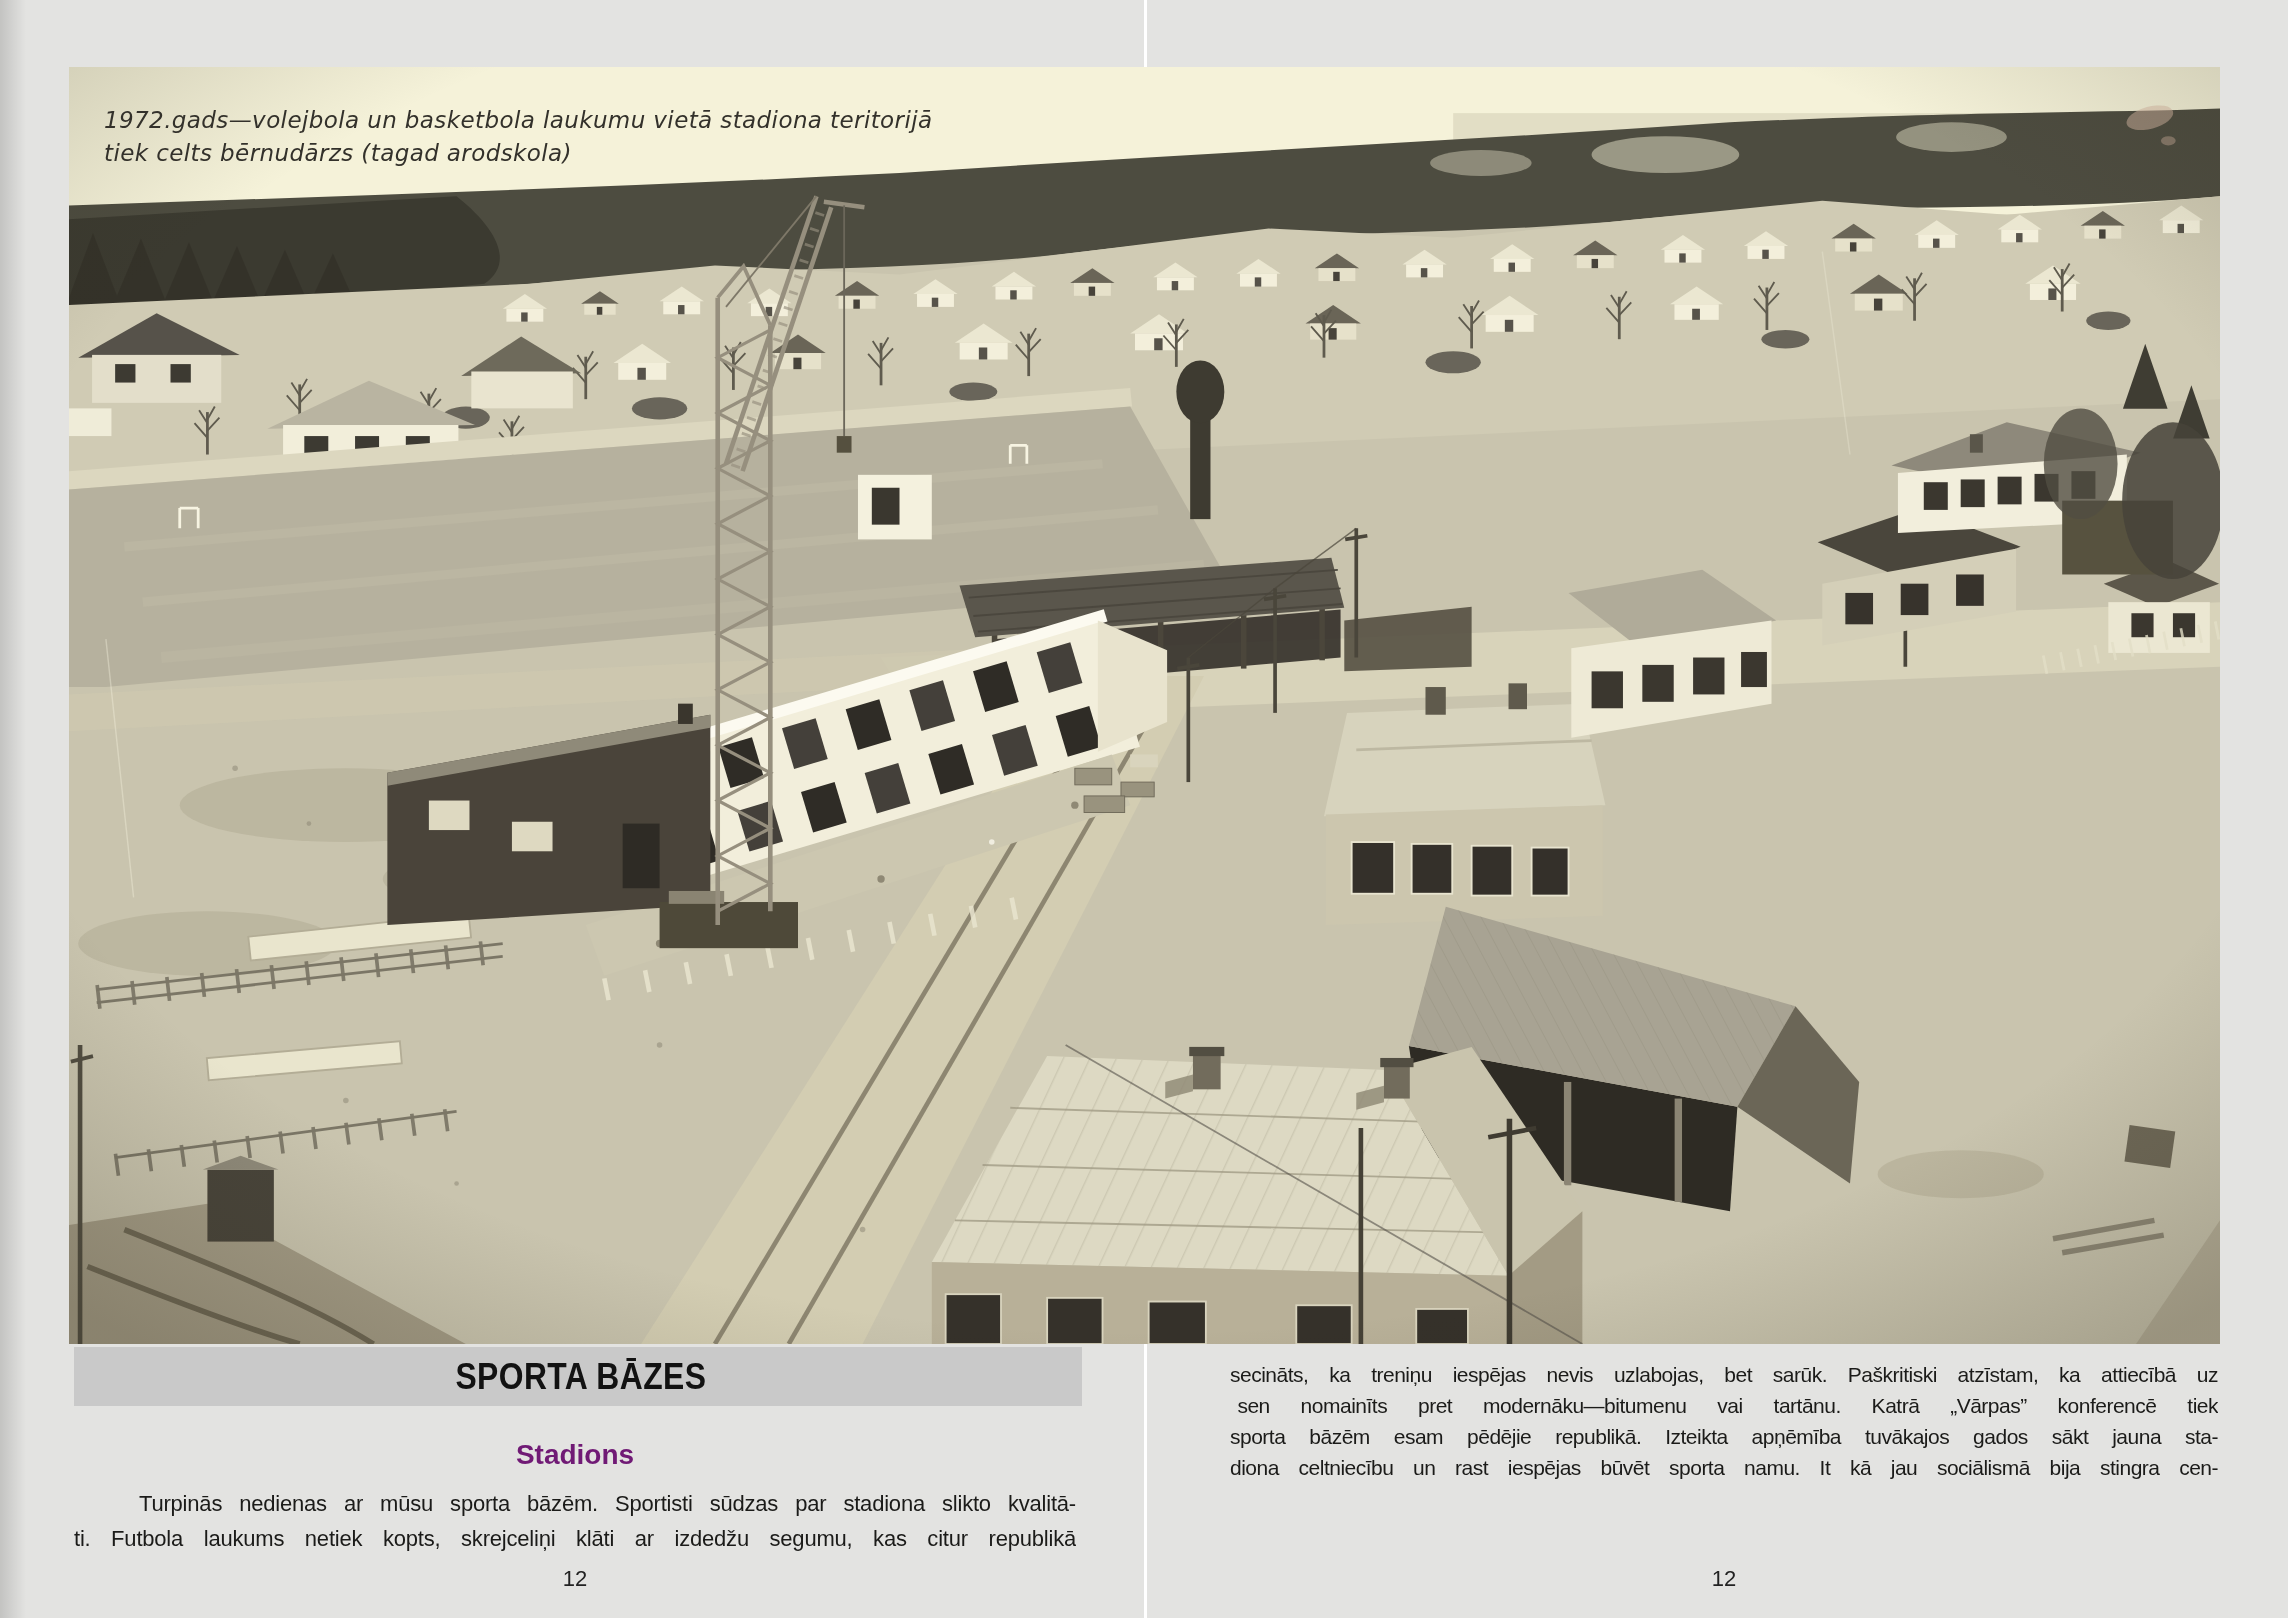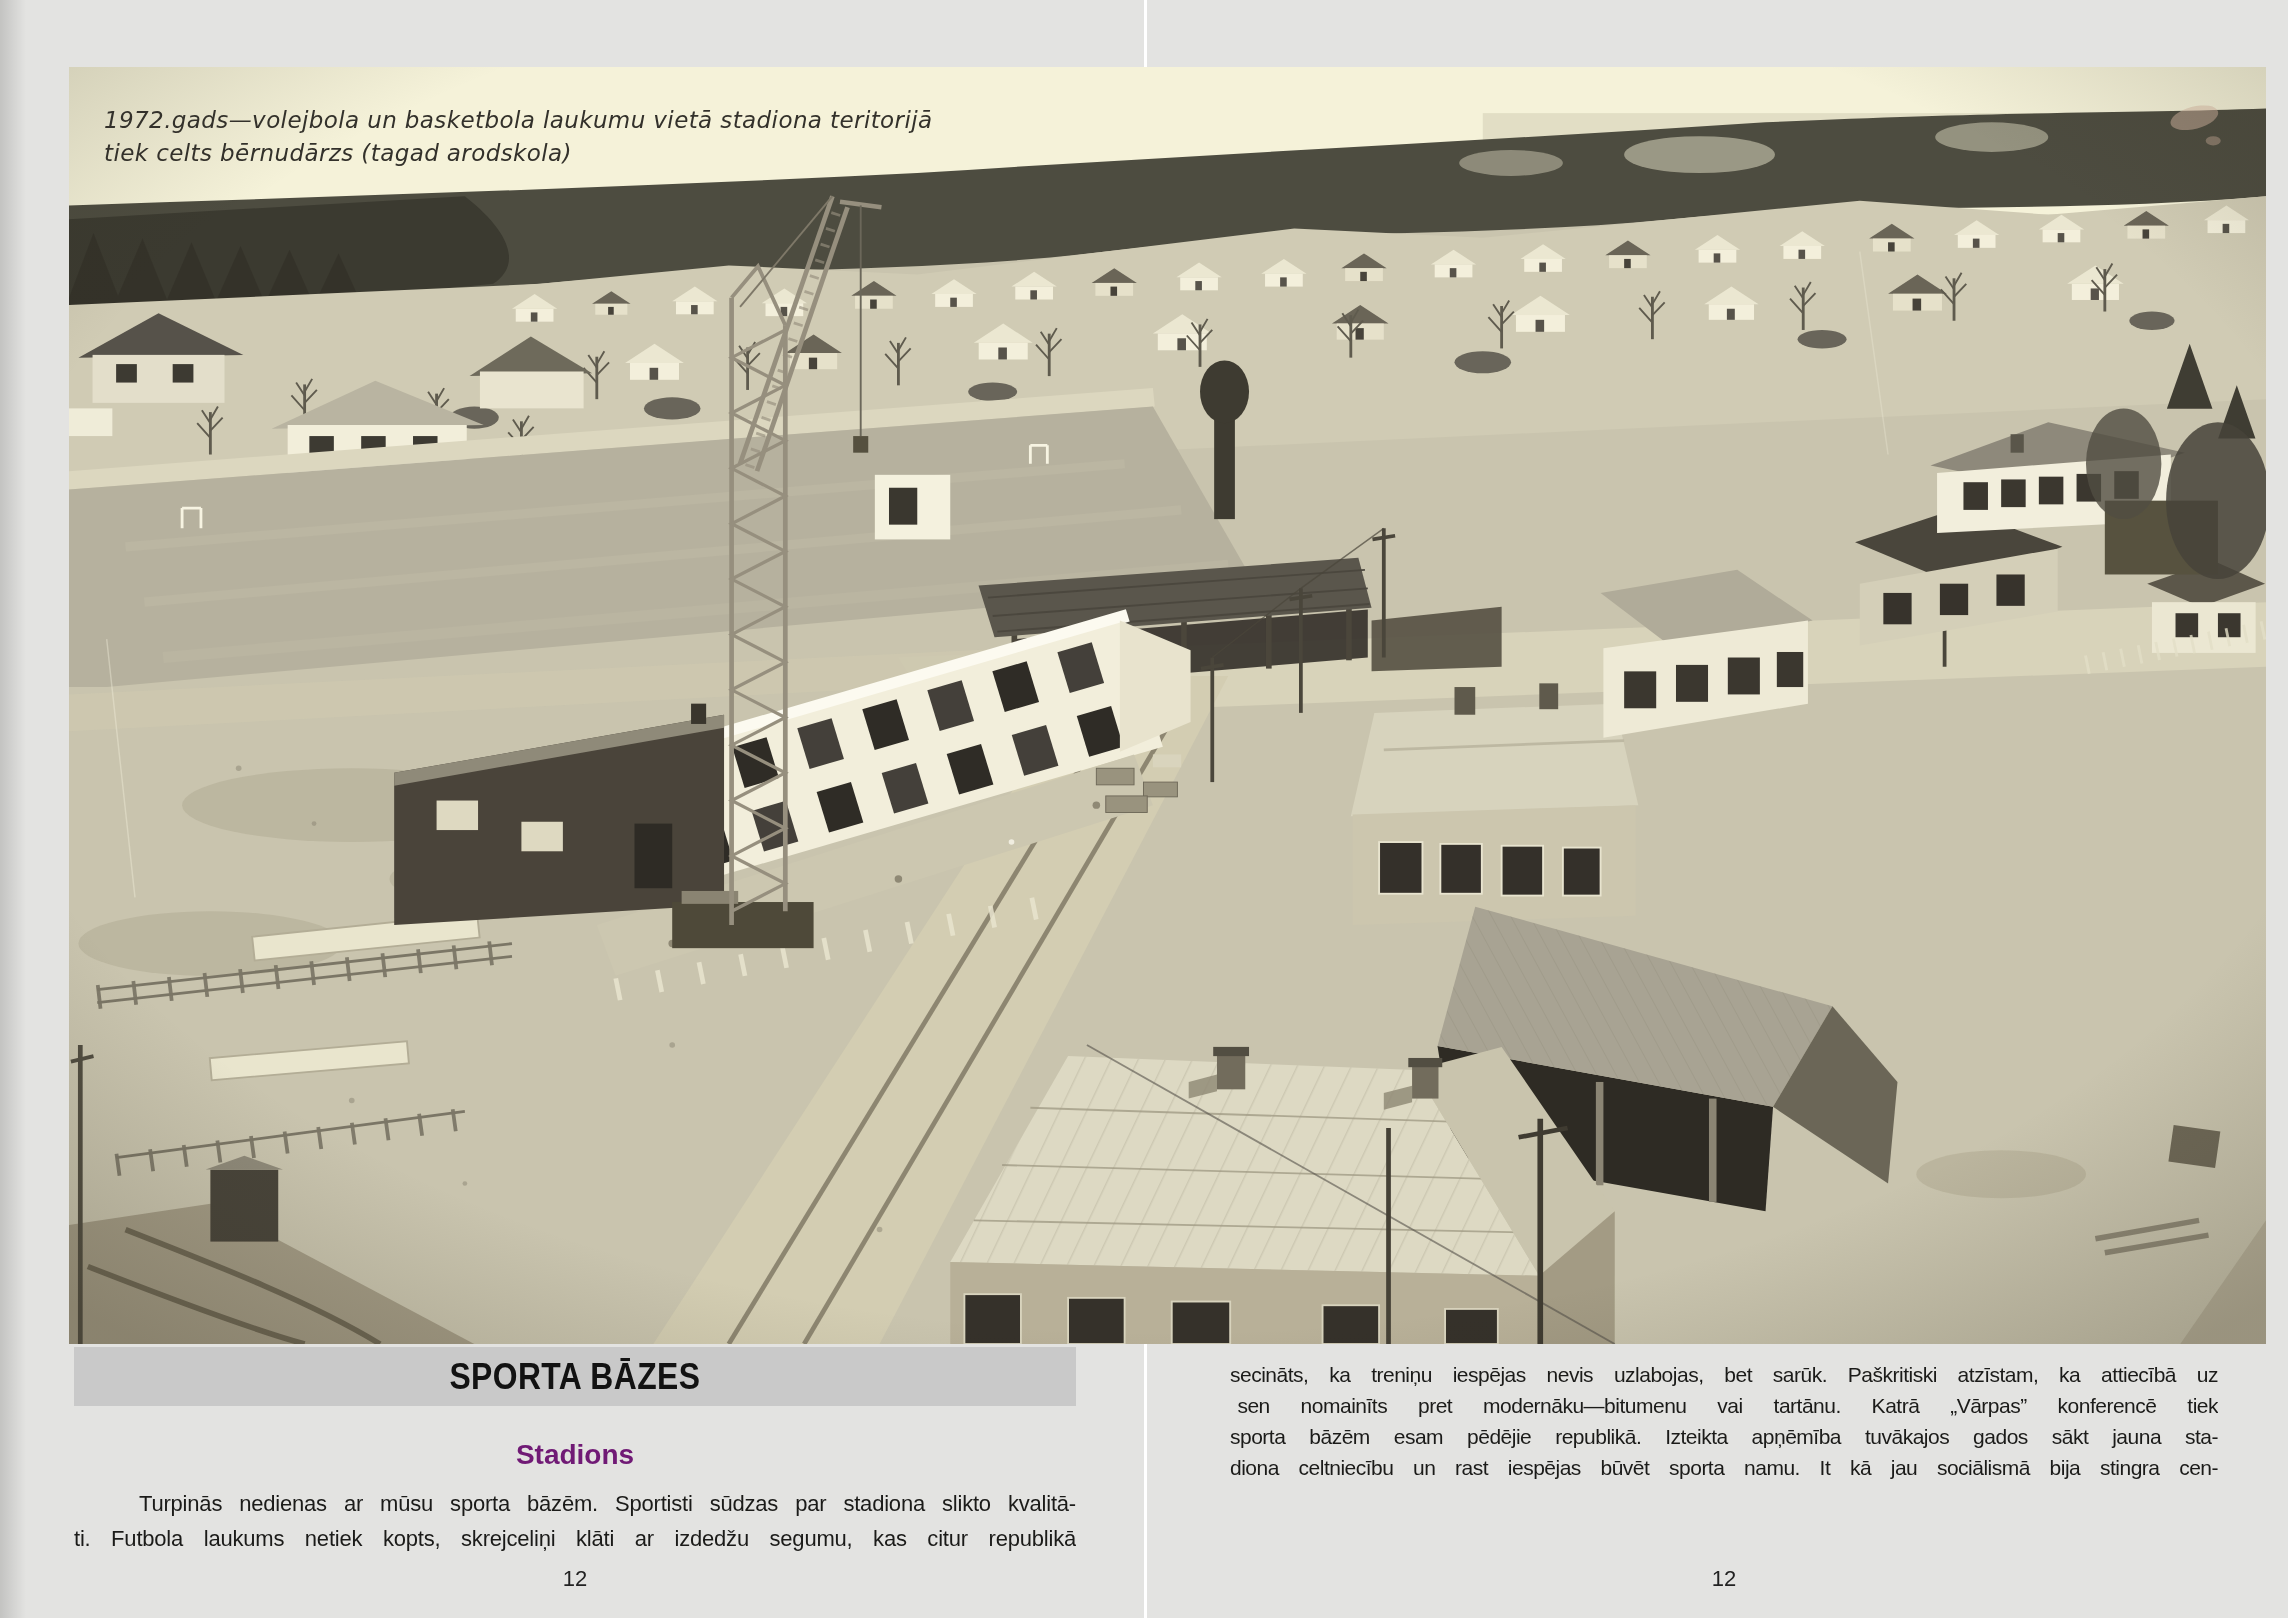--- a/index.html
+++ b/index.html
@@ -1,27 +1,27 @@
 <!DOCTYPE html>
 <html style="font-size:14.8px"><head>
 <meta charset="utf-8">
 <style>
   html,body{margin:0;padding:0;}
   .page{position:relative;width:2289px;height:1619px;background:#e3e3e1;overflow:hidden;
         font-family:"Liberation Sans",sans-serif;color:#1b1b19;}
   .edge-shadow{position:absolute;left:0;top:0;width:26px;height:1619px;
         background:linear-gradient(to right,rgba(0,0,0,.14),rgba(0,0,0,0));}
   .divider{position:absolute;left:1144px;top:0;width:2.8px;height:1619px;background:#ffffff;}
-  .photo{position:absolute;left:69px;top:67px;width:2151px;height:1277px;background:#f0abfc;padding-left:46px;}
+  .photo{position:absolute;left:69px;top:67px;width:2151px;height:1277px;background:#f0abfc;}
   .photo svg{position:absolute;left:0;top:0;width:100%;height:100%;}
   .photo-caption{position:absolute;left:35px;top:37px;width:831px;
         font-family:"DejaVu Sans",sans-serif;font-style:italic;font-size:23px;line-height:33px;
         letter-spacing:0.4px;color:#33312b;}
   .heading-bar{position:absolute;left:74px;top:1347px;width:1002px;height:59px;background:#c9c9c9;
-        display:flex;align-items:center;justify-content:center;}
+        display:flex;align-items:center;justify-content:center;padding-left:6px;}
   .heading-bar span{font-weight:bold;font-size:37px;letter-spacing:0.5px;color:#121212;
         transform:scaleX(.86);white-space:nowrap;}
   .subheading{position:absolute;left:74px;top:1439px;width:1002px;text-align:center;
         font-weight:bold;font-size:28px;color:#701a75;}
   .body-left{position:absolute;left:74px;top:1478px;width:1002px;font-size:22px;
         letter-spacing:-0.2px;overflow:hidden;}
   .body-left .jline{height:35px;line-height:35px;text-align:justify;text-align-last:justify;
         white-space:nowrap;}
   .body-left .jline.first{text-indent:65px;margin-top:8px;}
   .body-right{position:absolute;left:1230px;top:1359px;width:988px;font-size:21px;

